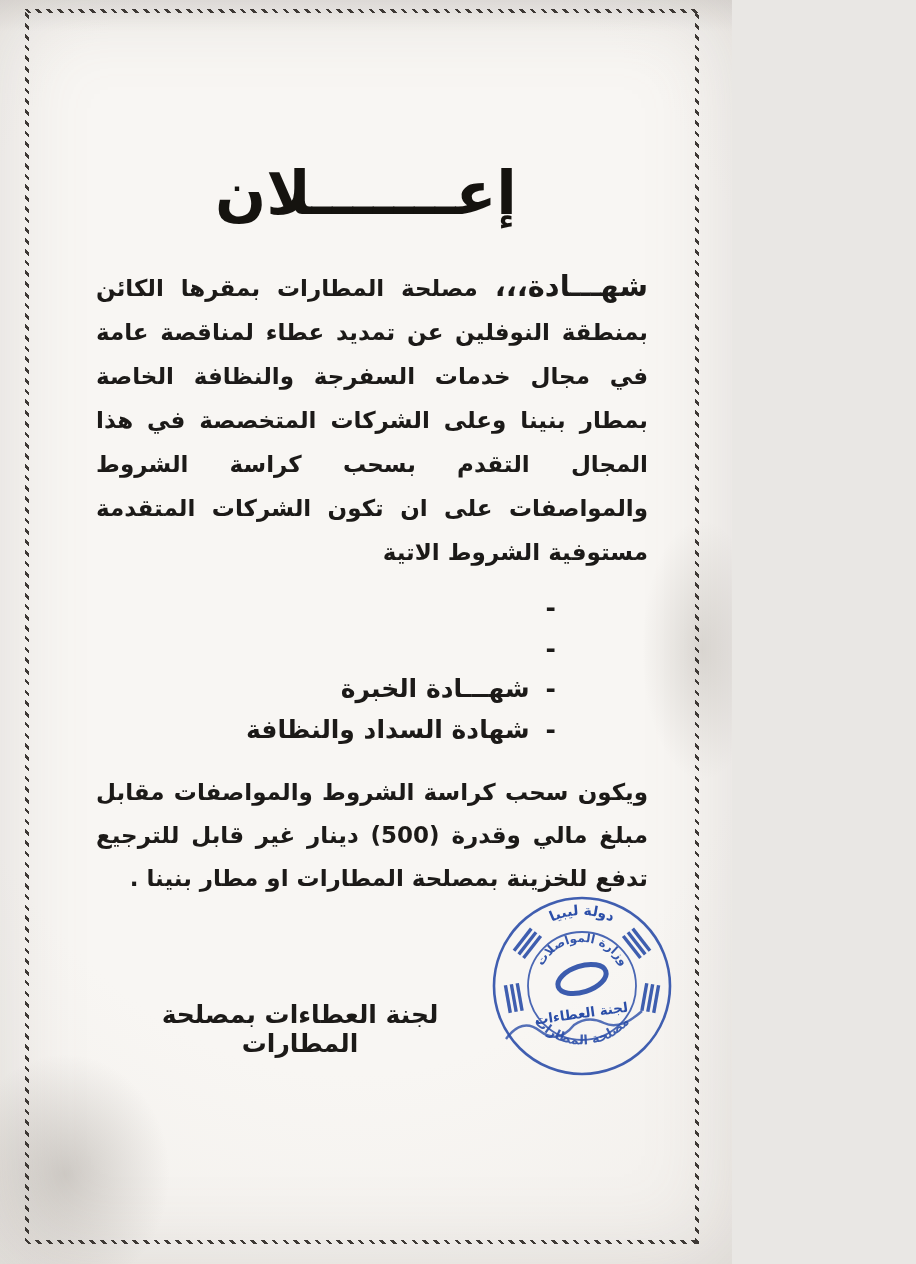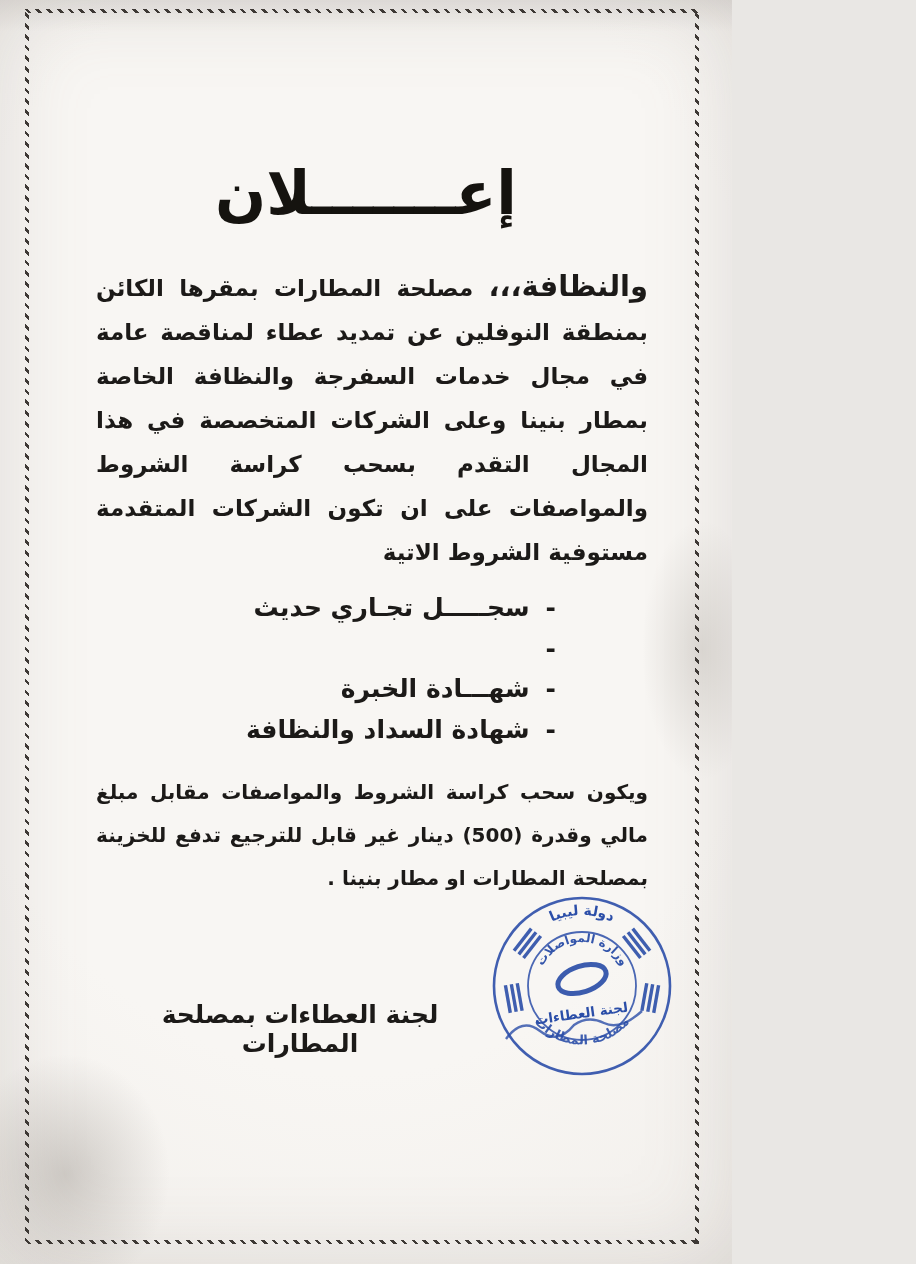--- a/index.html
+++ b/index.html
@@ -38,21 +38,21 @@
   }
 
   .doc-body{
     position:absolute;top:264px;right:84px;left:96px;
     direction:rtl;color:#1c1a18;font-weight:bold;
   }
   .intro{font-size:23px;line-height:44px;text-align:justify;margin:0;}
   .intro .lead{font-size:29px;}
   .reqs{margin:14px 92px 0 0;font-size:25px;line-height:40.5px;padding:0;list-style:none;}
   .req{display:flex;align-items:baseline;gap:16px;}
-  .fee,.deadline{font-size:20px;line-height:43px;text-align:justify;margin:21px 0 0 0;}
+  .fee,.deadline{font-size:23px;line-height:43px;text-align:justify;margin:21px 0 0 0;}
 
   .sig{
     position:absolute;top:1000px;left:122px;width:356px;
     direction:rtl;text-align:center;
     font-size:25px;font-weight:bold;color:#1c1a18;
   }
   .stamp{position:absolute;left:488px;top:889px;width:188px;height:192px;}
 </style>
 </head>
 <body>
@@ -64,26 +64,25 @@
   <div class="smudge-r"></div>
 
   <div class="bf bf-top"></div>
   <div class="bf bf-bottom"></div>
   <div class="bf bf-left"></div>
   <div class="bf bf-right"></div>
 
   <div class="title">إعـــــــلان</div>
 
   <div class="doc-body">
-    <p class="intro"><span class="lead">والنظافة،،،</span><span> مصلحة المطارات بمقرها الكائن بمنطقة النوفلين عن تمديد عطاء لمناقصة عامة في مجال خدمات السفرجة والنظافة الخاصة بمطار بنينا وعلى الشركات المتخصصة في هذا المجال التقدم بسحب كراسة الشروط والمواصفات على ان تكون الشركات المتقدمة مستوفية الشروط الاتية</span></p>
+    <p class="intro"><span class="lead">شهـــادة،،،</span><span> مصلحة المطارات بمقرها الكائن بمنطقة النوفلين عن تمديد عطاء لمناقصة عامة في مجال خدمات السفرجة والنظافة الخاصة بمطار بنينا وعلى الشركات المتخصصة في هذا المجال التقدم بسحب كراسة الشروط والمواصفات على ان تكون الشركات المتقدمة مستوفية الشروط الاتية</span></p>
 
     <div class="reqs">
       <div class="req">
         <span>-</span>
-        <span>سجـــــل تجـاري حديث</span>
       </div>
       <div class="req">
         <span>-</span>
       </div>
       <div class="req">
         <span>-</span>
         <span>شهـــادة الخبرة</span>
       </div>
       <div class="req">
         <span>-</span>

